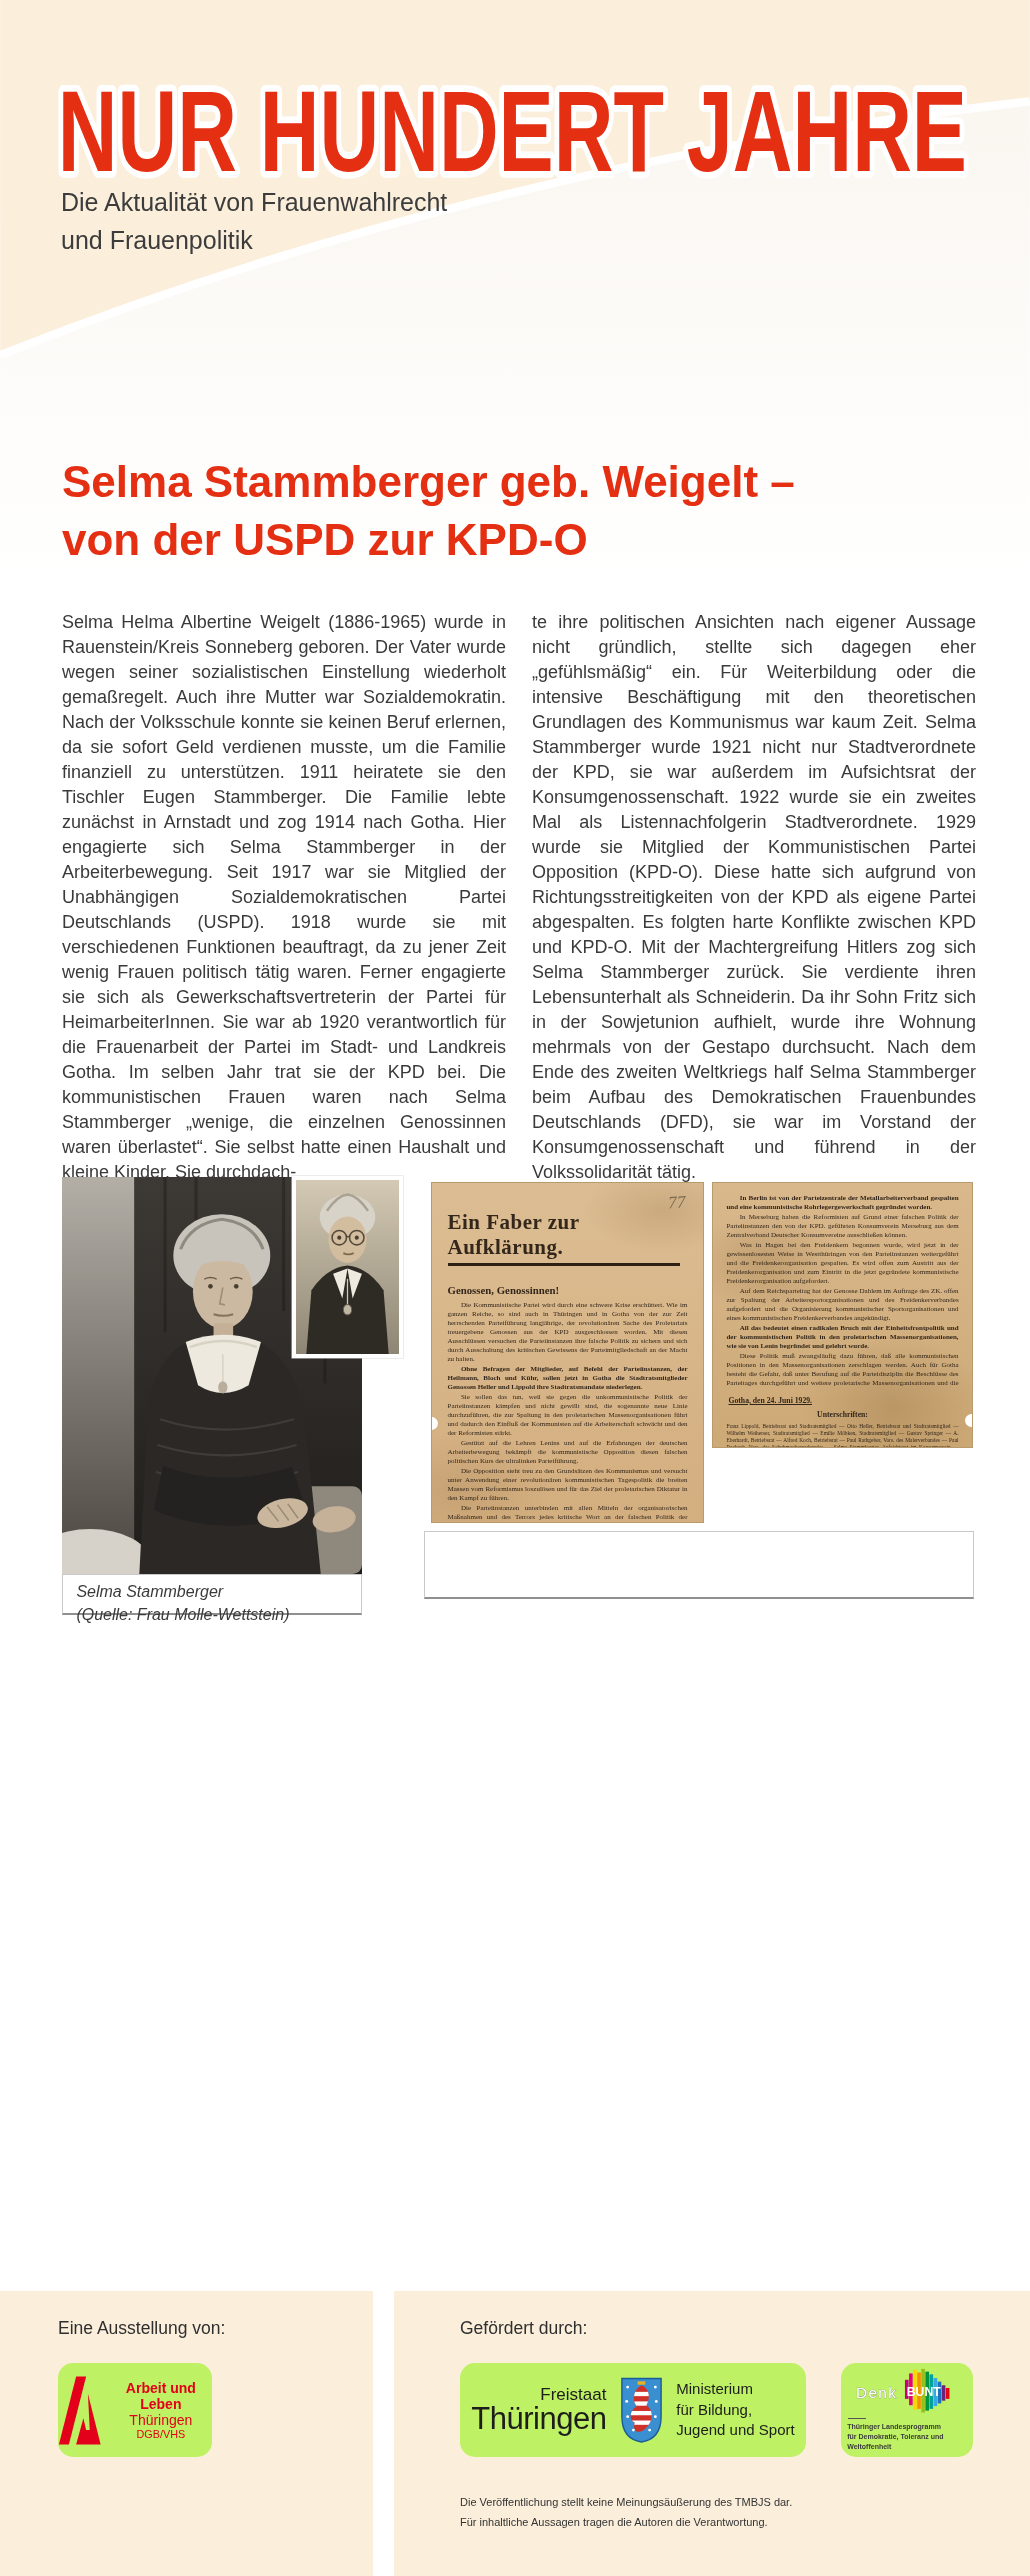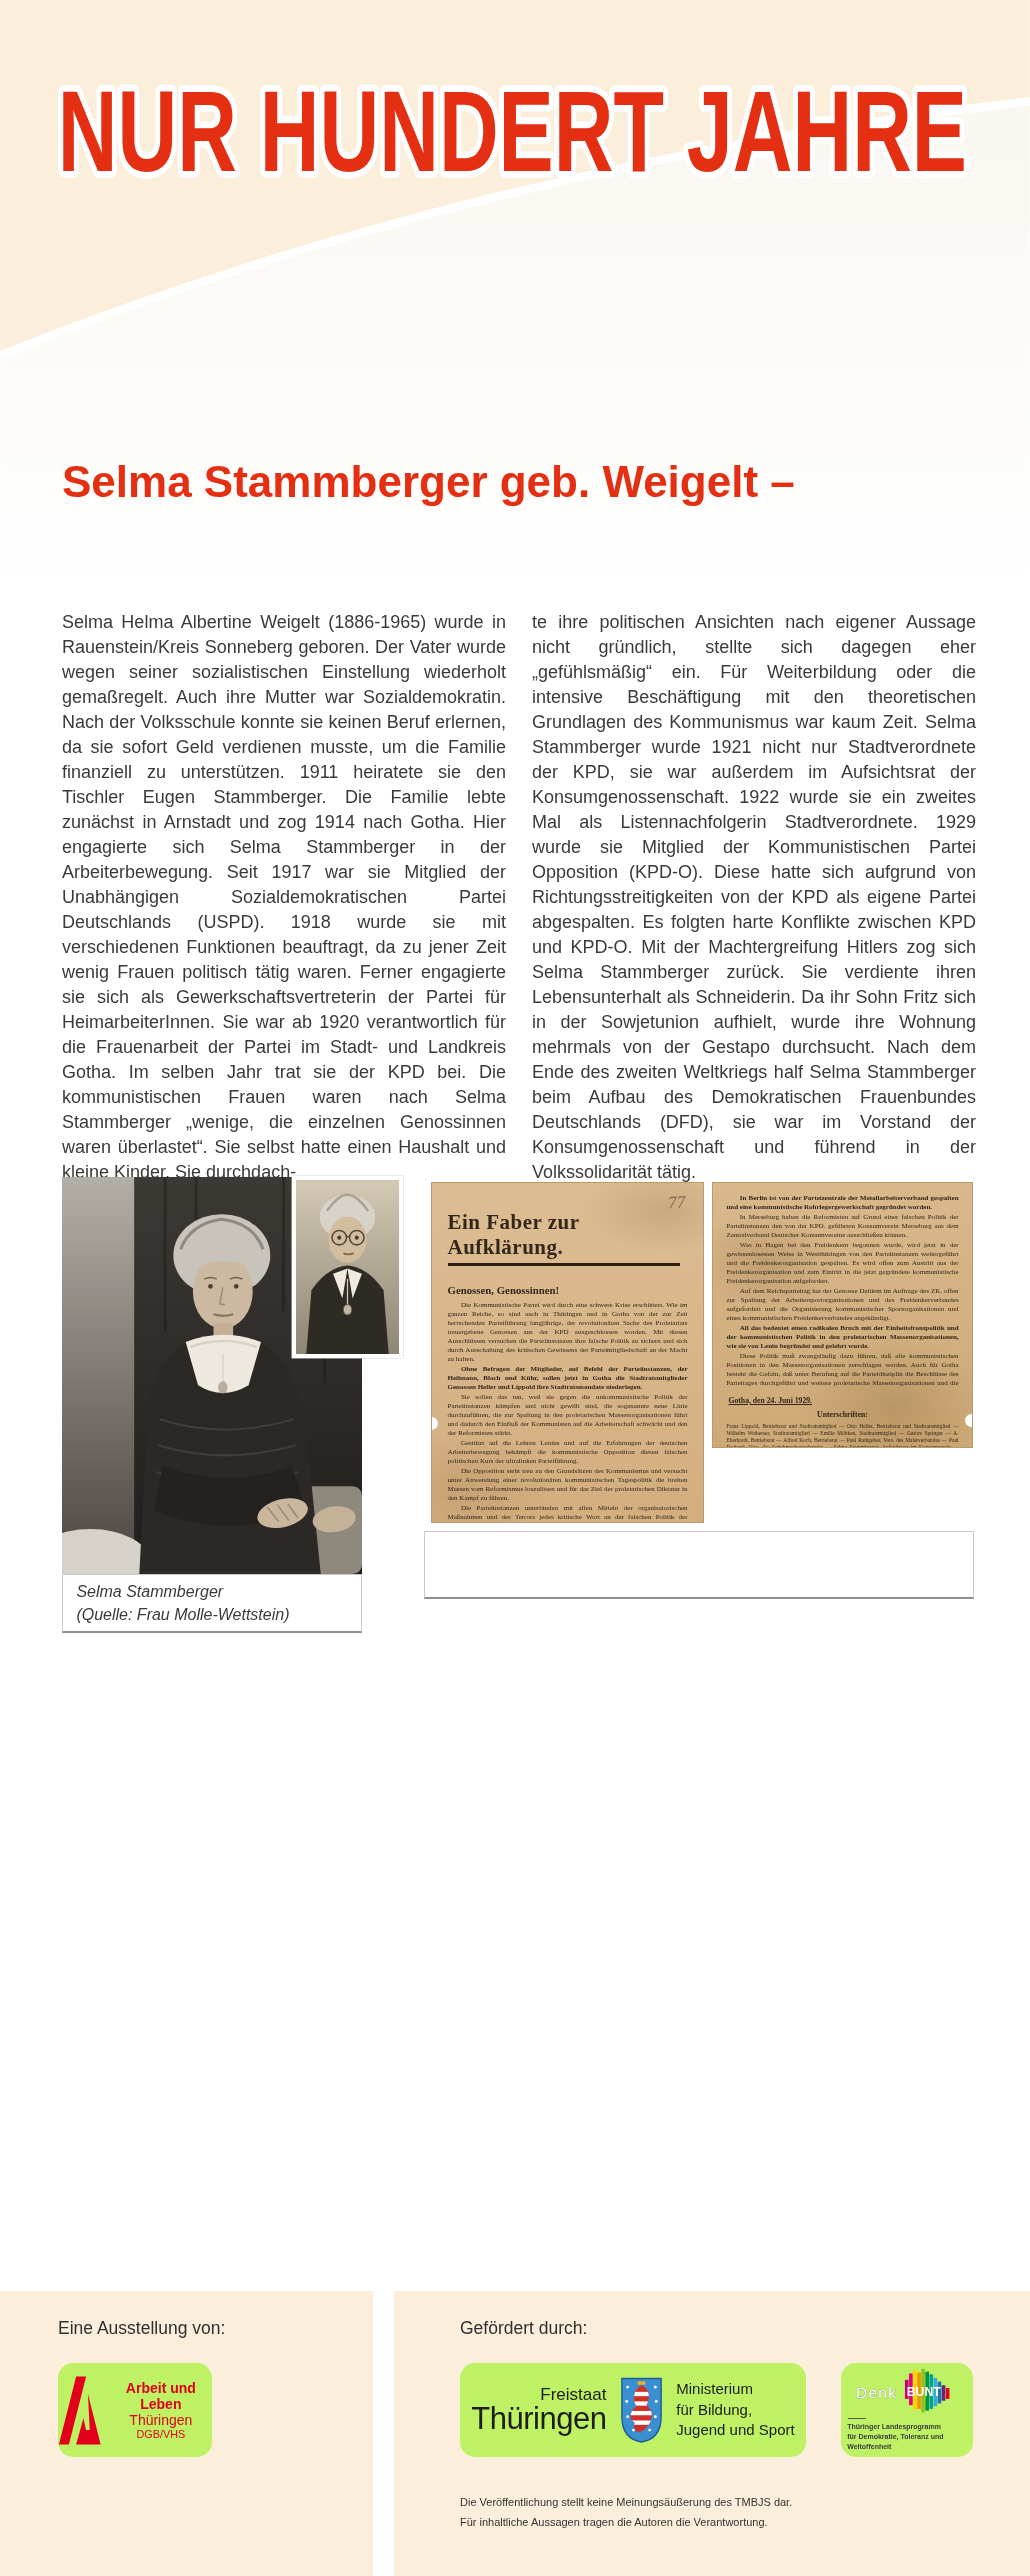--- a/index.html
+++ b/index.html
@@ -19,21 +19,21 @@
   .body-col{top:610px;width:444px;font-size:18px;line-height:25px;color:#3a3a3a;
             text-align:justify;}
   #col1{left:62px;} #col2{left:532px;}
 
   
   .photo-frame{left:62px;top:1177px;width:300px;height:397px;overflow:hidden;background:#262421;}
   .inset-frame{left:292px;top:1176px;width:103px;height:174px;border:4.6px solid #ffffff;
                box-shadow:0 0 0 0.5px #d8d8d8;background:#c9c0ae;overflow:hidden;}
   .caption-box{background:#ffffff;border:1px solid #c9c9c9;border-bottom:2.6px solid #8f8f8f;
                font-style:italic;color:#3a3a3a;box-sizing:border-box;}
-  #photo-caption{left:62px;top:1574px;width:300px;height:59px;font-size:16px;line-height:23px;
+  #photo-caption{left:62px;top:1574px;width:300px;height:41px;font-size:16px;line-height:23px;
                  padding:5.2px 13.4px;}
   #docs-caption{left:424px;top:1531px;width:550px;height:68px;font-size:16px;line-height:24px;
                 padding:7.2px 15.5px;}
 
   
   .doc{box-sizing:border-box;overflow:hidden;font-family:"Liberation Serif","DejaVu Serif",serif;
        color:#33261a;border:0.5px solid #b99a6c;}
   #doc1{left:431px;top:1182px;width:273px;height:341px;padding:13.4px 15.5px;
         background:
           radial-gradient(113px 62px at 85% 8%, rgba(120,85,40,.18), transparent 70%),
@@ -90,23 +90,28 @@
       <linearGradient id="belowGrad" x1="0" y1="0" x2="0" y2="1">
         <stop offset="0" stop-color="#f9f5ee"></stop>
         <stop offset="1" stop-color="#ffffff"></stop>
       </linearGradient>
     </defs>
     <rect x="0" y="0" width="2000" height="1150" fill="url(#belowGrad)"></rect>
     <path d="M0,0 H2000 V197 C1250,280 550,470 0,690 Z" fill="#fbefdc"></path>
     <path d="M0,690 C550,470 1250,280 2000,197" fill="none" stroke="#ffffff" stroke-width="16"></path>
     <text class="poster-title-text" x="112" y="332" textLength="1766" lengthAdjust="spacingAndGlyphs">NUR HUNDERT JAHRE</text>
   </svg>
+  <div class="abs subtitle">
+    <div>Die Aktualität von Frauenwahlrecht</div>
+    <div>und Frauenpolitik</div>
+  </div>
 
   <div class="abs article-heading">
     <div>Selma Stammberger geb. Weigelt –</div>
+    <div>von der USPD zur KPD-O</div>
   </div>
 
   <div id="col1" class="abs body-col">Selma Helma Albertine Weigelt (1886-1965) wurde in Rauenstein/Kreis Sonneberg geboren. Der Vater wurde wegen seiner sozialistischen Einstellung wiederholt gemaßregelt. Auch ihre Mutter war Sozialdemokratin. Nach der Volksschule konnte sie keinen Beruf erlernen, da sie sofort Geld verdienen musste, um die Familie finanziell zu unterstützen. 1911 heiratete sie den Tischler Eugen Stammberger. Die Familie lebte zunächst in Arnstadt und zog 1914 nach Gotha. Hier engagierte sich Selma Stammberger in der Arbeiterbewegung. Seit 1917 war sie Mitglied der Unabhängigen Sozialdemokratischen Partei Deutschlands (USPD). 1918 wurde sie mit verschiedenen Funktionen beauftragt, da zu jener Zeit wenig Frauen politisch tätig waren. Ferner engagierte sie sich als Gewerkschaftsvertreterin der Partei für HeimarbeiterInnen. Sie war ab 1920 verantwortlich für die Frauenarbeit der Partei im Stadt- und Landkreis Gotha. Im selben Jahr trat sie der KPD bei. Die kommunistischen Frauen waren nach Selma Stammberger „wenige, die einzelnen Genossinnen waren überlastet“. Sie selbst hatte einen Haushalt und kleine Kinder. Sie durchdach-</div>
   <div id="col2" class="abs body-col">te ihre politischen Ansichten nach eigener Aussage nicht gründlich, stellte sich dagegen eher „gefühlsmäßig“ ein. Für Weiterbildung oder die intensive Beschäftigung mit den theoretischen Grundlagen des Kommunismus war kaum Zeit. Selma Stammberger wurde 1921 nicht nur Stadtverordnete der KPD, sie war außerdem im Aufsichtsrat der Konsumgenossenschaft. 1922 wurde sie ein zweites Mal als Listennachfolgerin Stadtverordnete. 1929 wurde sie Mitglied der Kommunistischen Partei Opposition (KPD-O). Diese hatte sich aufgrund von Richtungsstreitigkeiten von der KPD als eigene Partei abgespalten. Es folgten harte Konflikte zwischen KPD und KPD-O. Mit der Machtergreifung Hitlers zog sich Selma Stammberger zurück. Sie verdiente ihren Lebensunterhalt als Schneiderin. Da ihr Sohn Fritz sich in der Sowjetunion aufhielt, wurde ihre Wohnung mehrmals von der Gestapo durchsucht. Nach dem Ende des zweiten Weltkriegs half Selma Stammberger beim Aufbau des Demokratischen Frauenbundes Deutschlands (DFD), sie war im Vorstand der Konsumgenossenschaft und führend in der Volkssolidarität tätig.</div>
 
   <div class="abs photo-frame">
     <svg width="300" height="397" viewBox="0 0 582 770">
       <defs>
         <linearGradient id="wallGrad" x1="0" y1="0" x2="0" y2="1">
           <stop offset="0" stop-color="#b3aea6"></stop>

